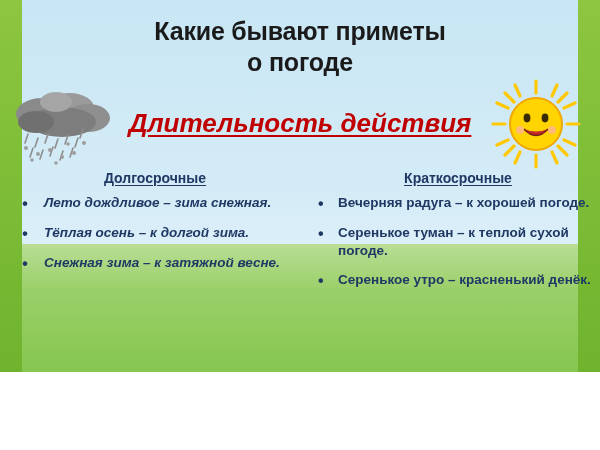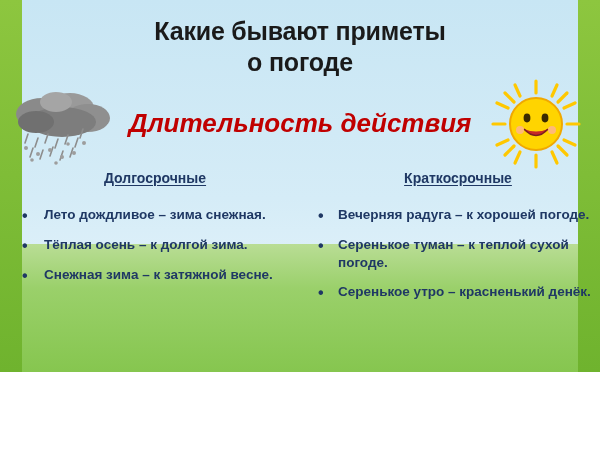--- a/index.html
+++ b/index.html
@@ -70,38 +70,39 @@
   .subtitle {
     position: absolute;
     top: 108px;
     left: 80px;
     width: 440px;
     text-align: center;
     font-size: 26px;
     font-weight: bold;
     font-style: italic;
     color: #c00000;
+    text-decoration: underline;
     text-underline-offset: 3px;
   }
 
   .col {
     position: absolute;
     top: 170px;
   }
   .col-left { left: 10px; width: 290px; }
   .col-right { left: 312px; width: 292px; }
 
   .col-head {
     text-align: center;
     font-size: 14px;
     font-weight: bold;
     color: #1f3864;
     text-decoration: underline;
     text-underline-offset: 2px;
-    margin-bottom: 20px;
+    margin-bottom: 8px;
   }
   .col-head.right { color: #1f3864; }
 
   ul.items {
     list-style: none;
     margin: 0;
     padding: 0;
   }
   ul.items li {
     position: relative;
@@ -113,21 +114,21 @@
     line-height: 1.32;
   }
   ul.items li::before {
     content: "•";
     position: absolute;
     left: 6px;
     top: -1px;
     font-size: 16px;
     color: #1f3864;
   }
-  .col-left ul.items li { padding-left: 34px; }
+  .col-left ul.items li { padding-left: 34px; font-style: italic; }
   .col-left ul.items li::before { left: 12px; }
 
   
   .sun {
     position: absolute;
     right: 18px;
     top: 78px;
     width: 92px;
     height: 92px;
     z-index: 2;

